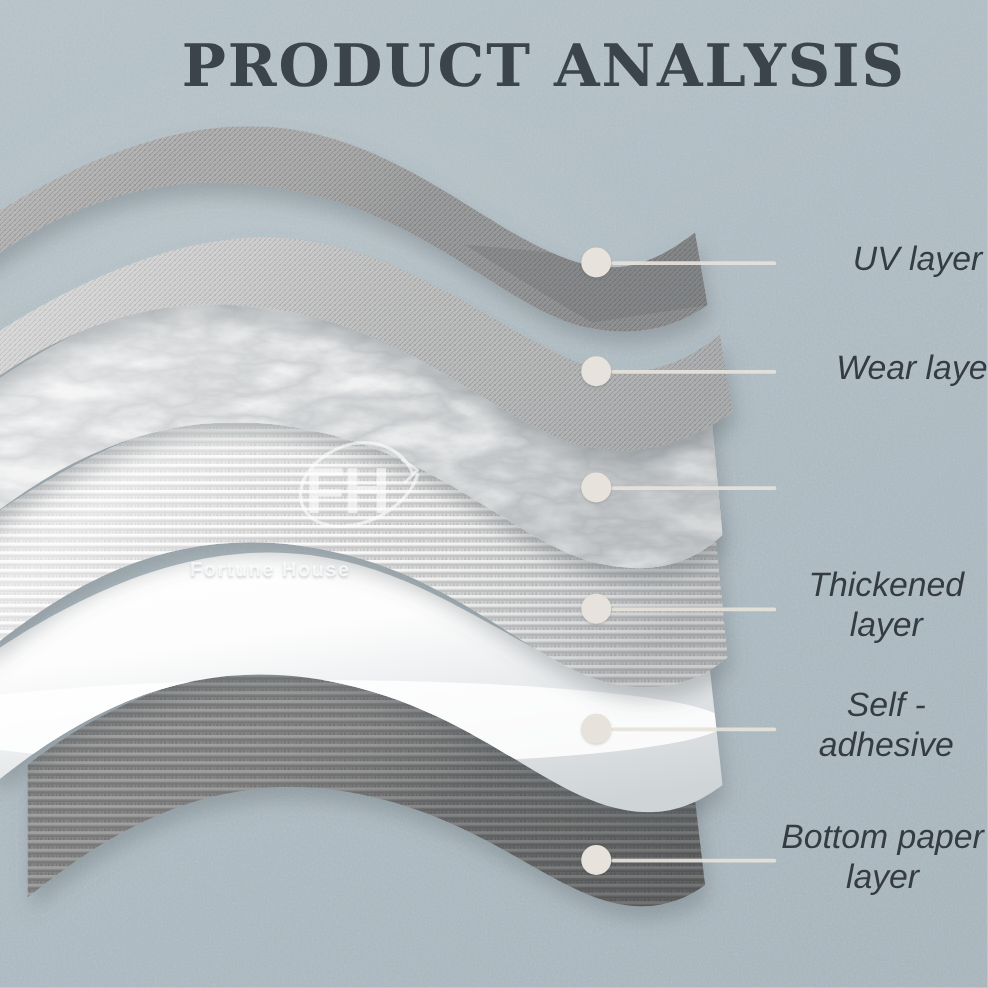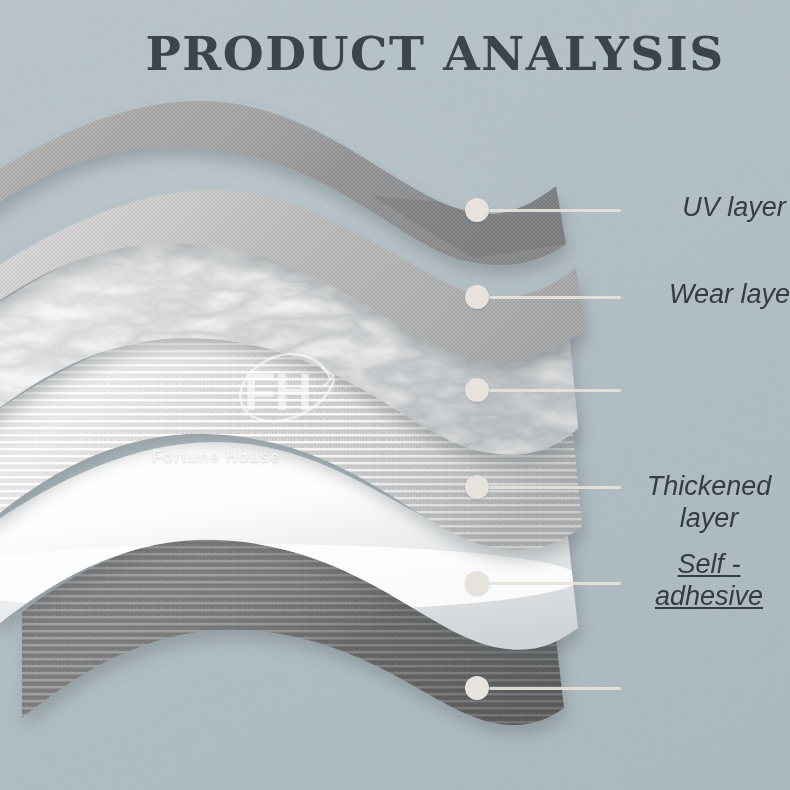--- a/index.html
+++ b/index.html
@@ -299,22 +299,23 @@
 
   <div class="leader" style="left:489px; top:296px; width:132px;"></div>
   <div class="dot" style="left:465px; top:285px;"></div>
   <div class="label" style="left:634px; top:279px;">Wear layer</div>
 
   <div class="leader" style="left:489px; top:389px; width:132px;"></div>
   <div class="dot" style="left:465px; top:378px;"></div>
 
   <div class="leader" style="left:489px; top:486px; width:132px;"></div>
   <div class="dot" style="left:465px; top:475px;"></div>
-  <div class="label" style="left:628px; top:453px; width:162px;margin-top:18px;">Thickened layer</div>
+  <div class="label" style="left:628px; top:453px; width:162px;">Thickened layer</div>
 
   <div class="leader" style="left:489px; top:582px; width:132px;"></div>
   <div class="dot" style="left:465px; top:571px;"></div>
-  <div class="label" style="left:634px; top:549px; width:150px;text-decoration:underline;">Self - adhesive</div>
+  <div class="label" style="left:634px; top:549px; width:150px;">Self - adhesive</div>
 
   <div class="leader" style="left:489px; top:687px; width:132px;"></div>
   <div class="dot" style="left:465px; top:676px;"></div>
+  <div class="label" style="left:622px; top:654px; width:168px;">Bottom paper layer</div>
 
 </div>
 
 </body></html>

